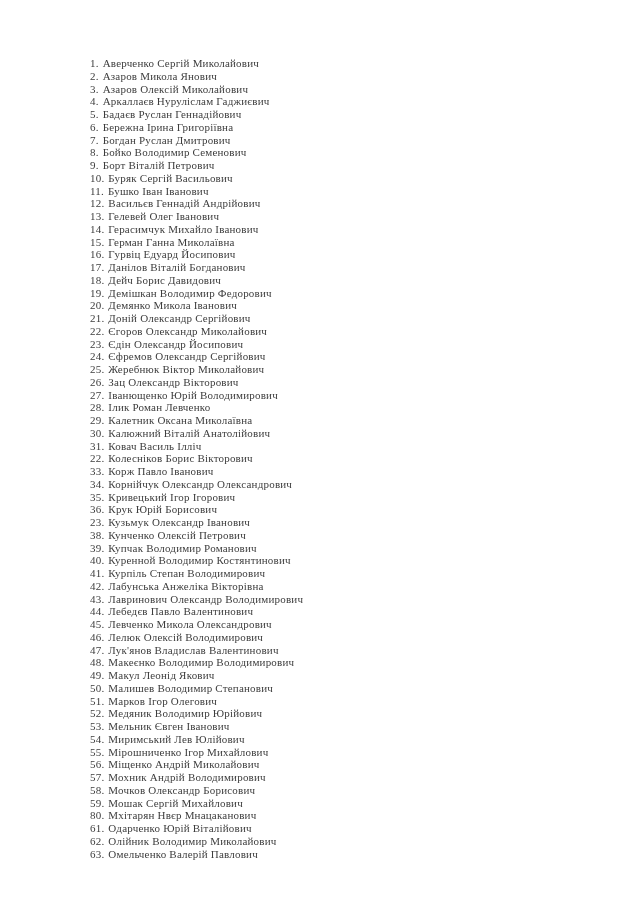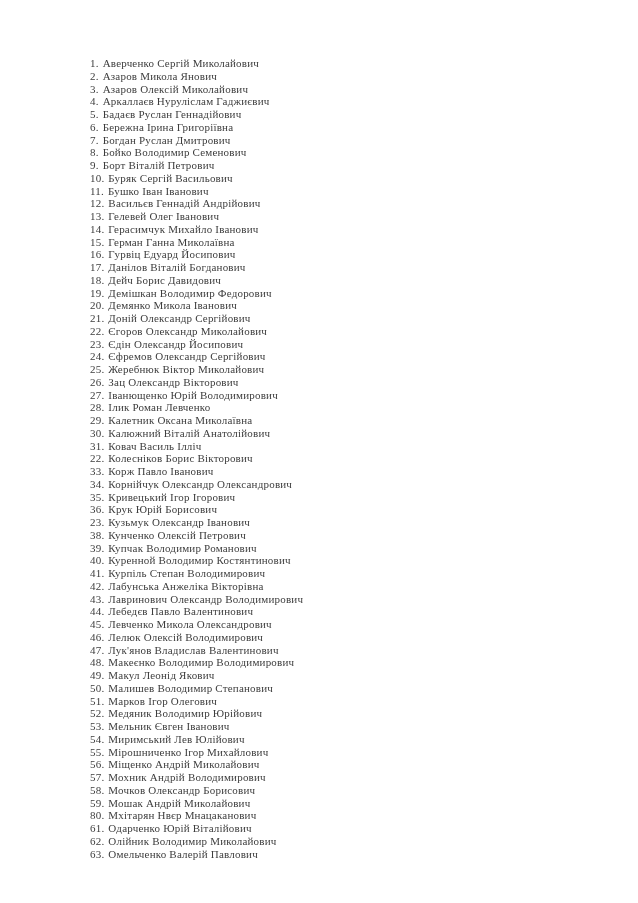--- a/index.html
+++ b/index.html
@@ -95,19 +95,19 @@
       <li class="line"><span class="num">49.</span><span class="name">Макул Леонід Якович</span></li>
       <li class="line"><span class="num">50.</span><span class="name">Малишев Володимир Степанович</span></li>
       <li class="line"><span class="num">51.</span><span class="name">Марков Ігор Олегович</span></li>
       <li class="line"><span class="num">52.</span><span class="name">Медяник Володимир Юрійович</span></li>
       <li class="line"><span class="num">53.</span><span class="name">Мельник Євген Іванович</span></li>
       <li class="line"><span class="num">54.</span><span class="name">Миримський Лев Юлійович</span></li>
       <li class="line"><span class="num">55.</span><span class="name">Мірошниченко Ігор Михайлович</span></li>
       <li class="line"><span class="num">56.</span><span class="name">Міщенко Андрій Миколайович</span></li>
       <li class="line"><span class="num">57.</span><span class="name">Мохник Андрій Володимирович</span></li>
       <li class="line"><span class="num">58.</span><span class="name">Мочков Олександр Борисович</span></li>
-      <li class="line"><span class="num">59.</span><span class="name">Мошак Андрій Миколайович</span></li>
+      <li class="line"><span class="num">59.</span><span class="name">Мошак Сергій Михайлович</span></li>
       <li class="line"><span class="num">80.</span><span class="name">Мхітарян Нвєр Мнацаканович</span></li>
       <li class="line"><span class="num">61.</span><span class="name">Одарченко Юрій Віталійович</span></li>
       <li class="line"><span class="num">62.</span><span class="name">Олійник Володимир Миколайович</span></li>
       <li class="line"><span class="num">63.</span><span class="name">Омельченко Валерій Павлович</span></li>
     </ol>
 </div>
 
 </body></html>

